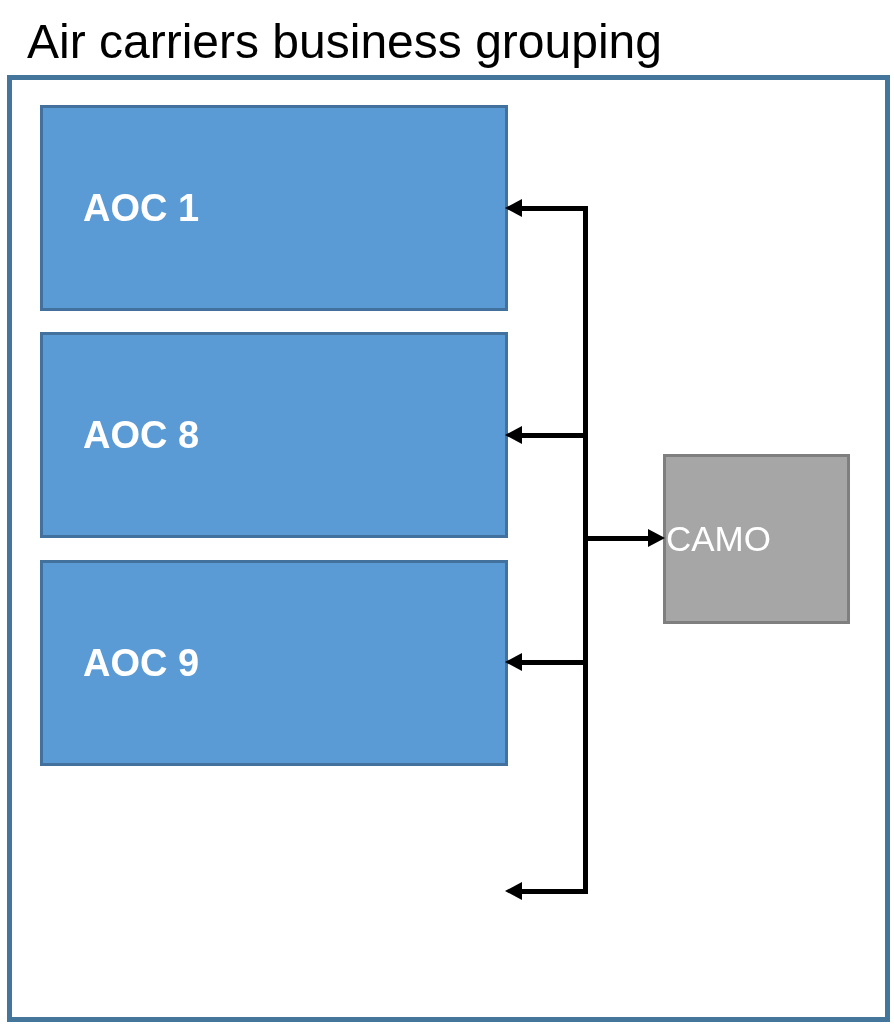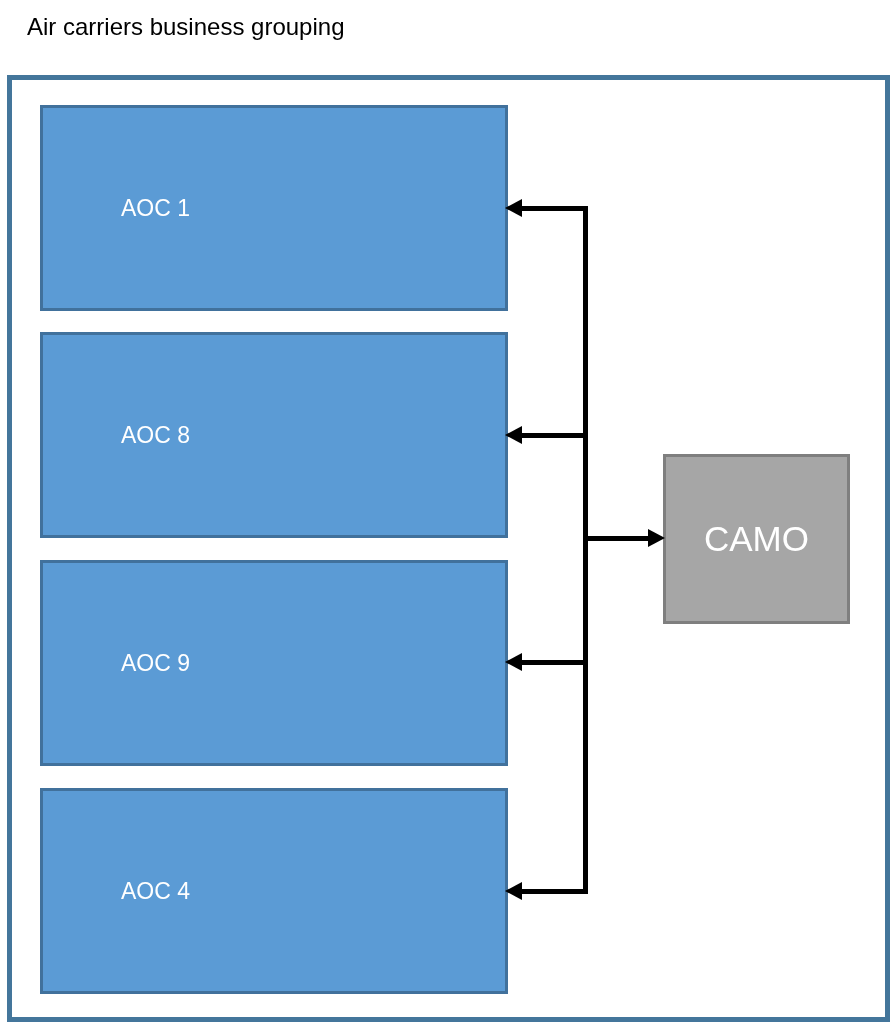--- a/index.html
+++ b/index.html
@@ -12,21 +12,21 @@
     position: relative;
     width: 894px;
     height: 1025px;
     background: #ffffff;
     overflow: hidden;
   }
   .diagram-title {
     position: absolute;
     left: 27px;
     top: 13px;
-    font-size: 24px;
+    font-size: 48px;
     line-height: 1.2;
     color: var(--title-text, #000000);
     white-space: nowrap;
   }
   .outer-box {
     position: absolute;
     left: 7px;
     top: 75px;
     width: 883px;
     height: 947px;
@@ -37,40 +37,40 @@
   .aoc-box {
     position: absolute;
     left: 40px;
     width: 468px;
     height: 206px;
     box-sizing: border-box;
     background: var(--box-blue, #5B9BD5);
     border: 3px solid var(--box-blue-border, #41719C);
     display: flex;
     align-items: center;
-    padding-left: 78px;
+    padding-left: 40px;
     color: var(--label-text, #ffffff);
-    font-size: 23px;
+    font-size: 38px;
+    font-weight: bold;
   }
   .aoc-1 { top: 105px; }
   .aoc-2 { top: 332px; }
   .aoc-3 { top: 560px; }
   .aoc-4 { top: 788px; }
   .camo-box {
     position: absolute;
     left: 663px;
     top: 454px;
     width: 187px;
     height: 170px;
     box-sizing: border-box;
     background: var(--gray-fill, #A6A6A6);
     border: 3px solid var(--gray-border, #7F7F7F);
     display: flex;
     align-items: center;
-    justify-content: center;
     color: var(--label-text, #ffffff);
     font-size: 35px;
   }
   .line {
     position: absolute;
     background: var(--connector, #000000);
   }
   .v-spine   { left: 583px; top: 206px; width: 5px;  height: 688px; }
   .h-aoc1    { left: 516px; top: 206px; width: 72px; height: 5px; }
   .h-aoc2    { left: 516px; top: 433px; width: 72px; height: 5px; }
@@ -111,23 +111,20 @@
   </div>
 
   <div class="aoc-box aoc-2">
     <span>AOC 8</span>
   </div>
 
   <div class="aoc-box aoc-3">
     <span>AOC 9</span>
   </div>
 
-  <div class="aoc-box aoc-4">
-    <span>AOC 4</span>
-  </div>
 
   <div class="camo-box">
     <span>CAMO</span>
   </div>
 
   <div class="line v-spine"></div>
 
   <div class="line h-aoc1"></div>
   <div class="arrow-left ah-aoc1"></div>
 

